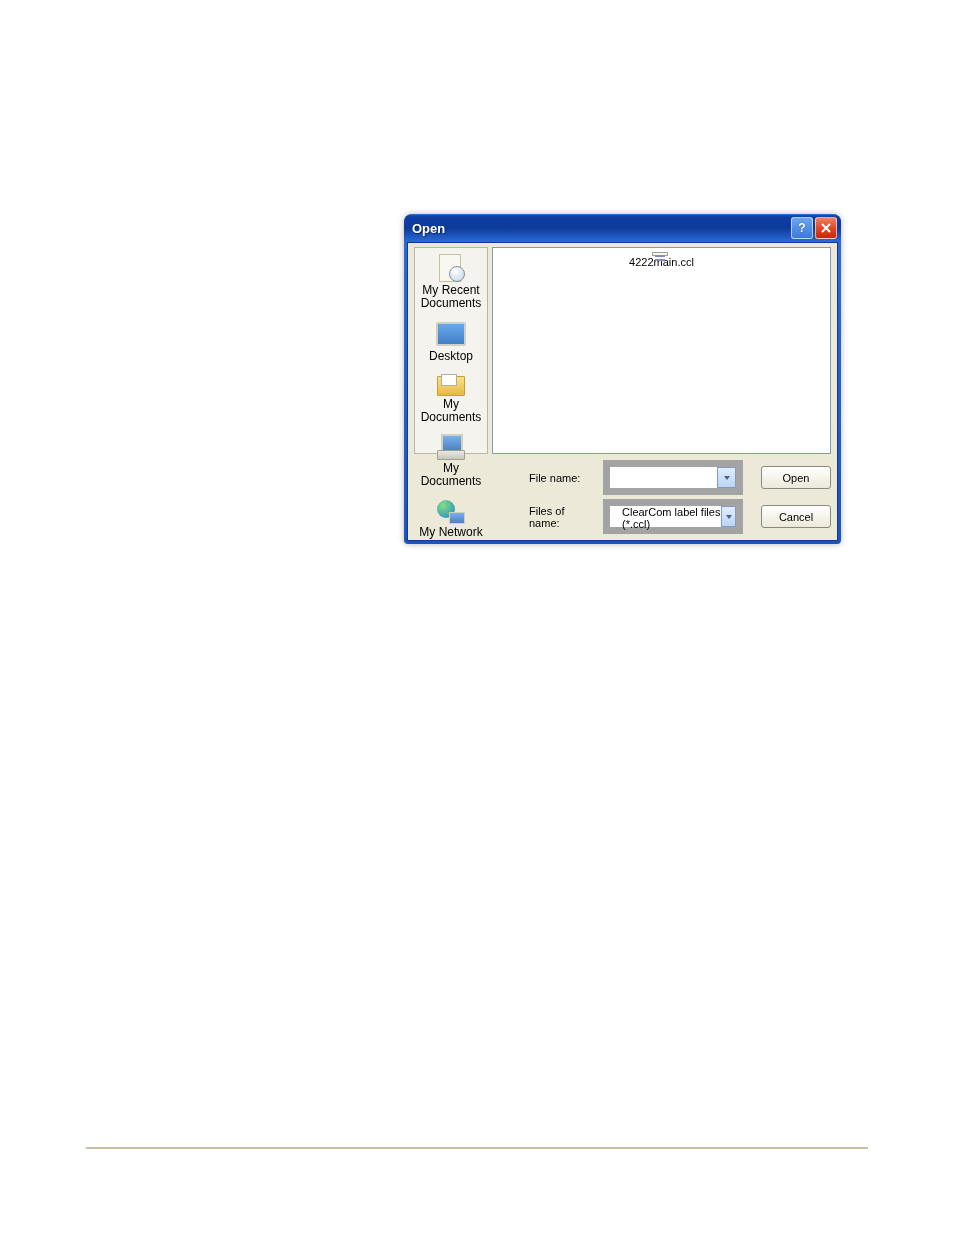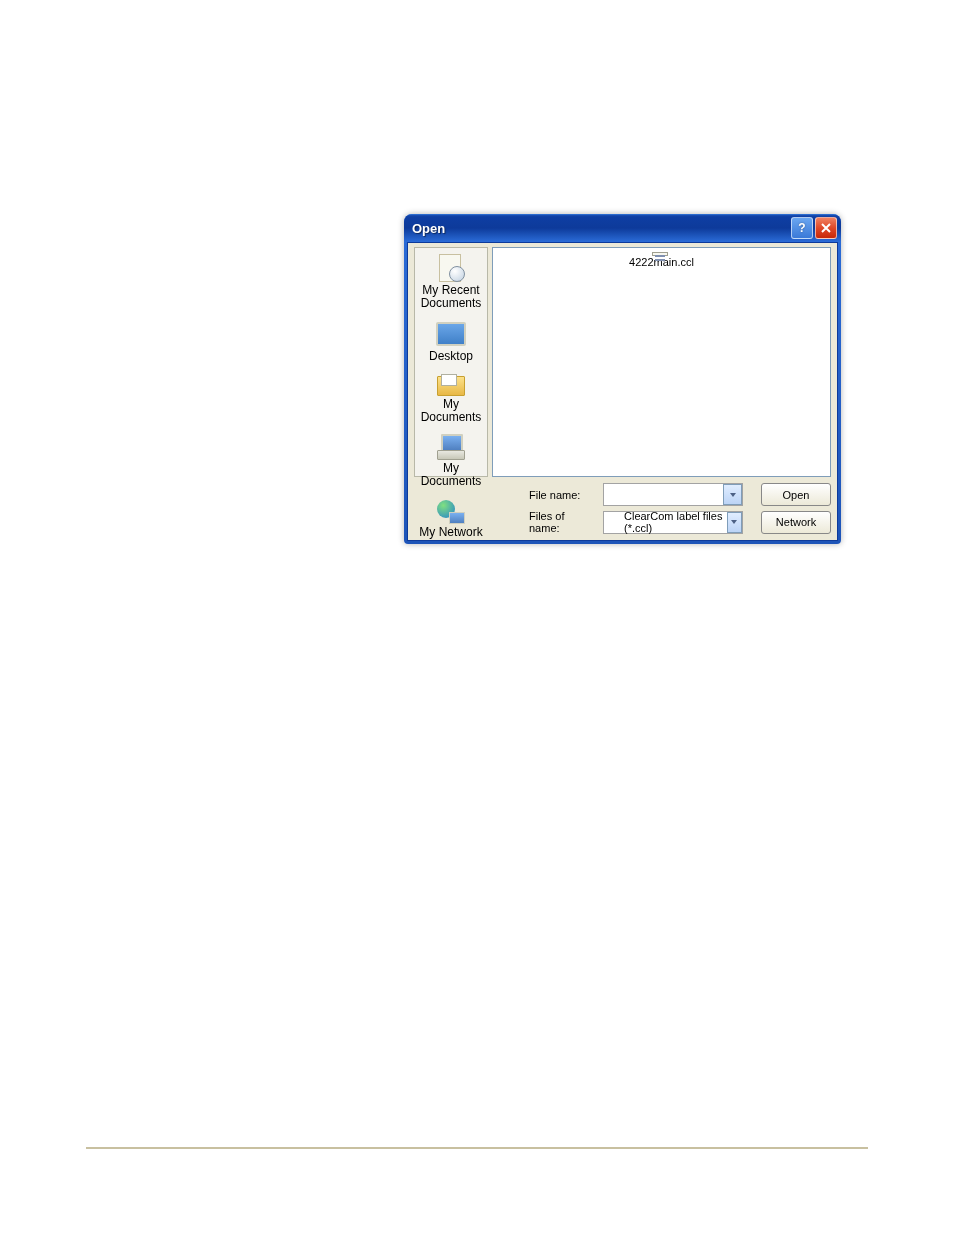--- a/index.html
+++ b/index.html
@@ -425,24 +425,24 @@
       gap: 8px;
     }
     .bottom-label {
       width: 66px;
       padding-left: 37px;
     }
     .bottom-input {
       flex: 1;
       height: 21px;
       background: white;
-      border: 1px solid #a3a3a3;
-      display: flex;
-      align-items: center;
-      padding-left: 20px;
+      border: 7px solid #a3a3a3;
+      display: flex;
+      align-items: flex-start;
+      padding-left: 12px;
     }
     .bottom-input .dropdown-arrow {
       margin-left: auto;
     }
     .bottom-button {
       width: 68px;
       height: 21px;
       background: linear-gradient(to bottom, #fff 0%, #ece9d8 100%);
       border: 1px solid #888;
       border-radius: 3px;
@@ -515,20 +515,20 @@
           <span>Open</span>
         </div>
       </div>
       <div class="bottom-row">
         <span class="bottom-label">Files of name:</span>
         <div class="bottom-input">
           <span>ClearCom label files (*.ccl)</span>
           <span class="dropdown-arrow"></span>
         </div>
         <div class="bottom-button">
-          <span>Network</span>
+          <span>Cancel</span>
         </div>
       </div>
     </div>
   </div>
 </div>
 
 <div class="hr-line"></div>
 
 </body></html>

